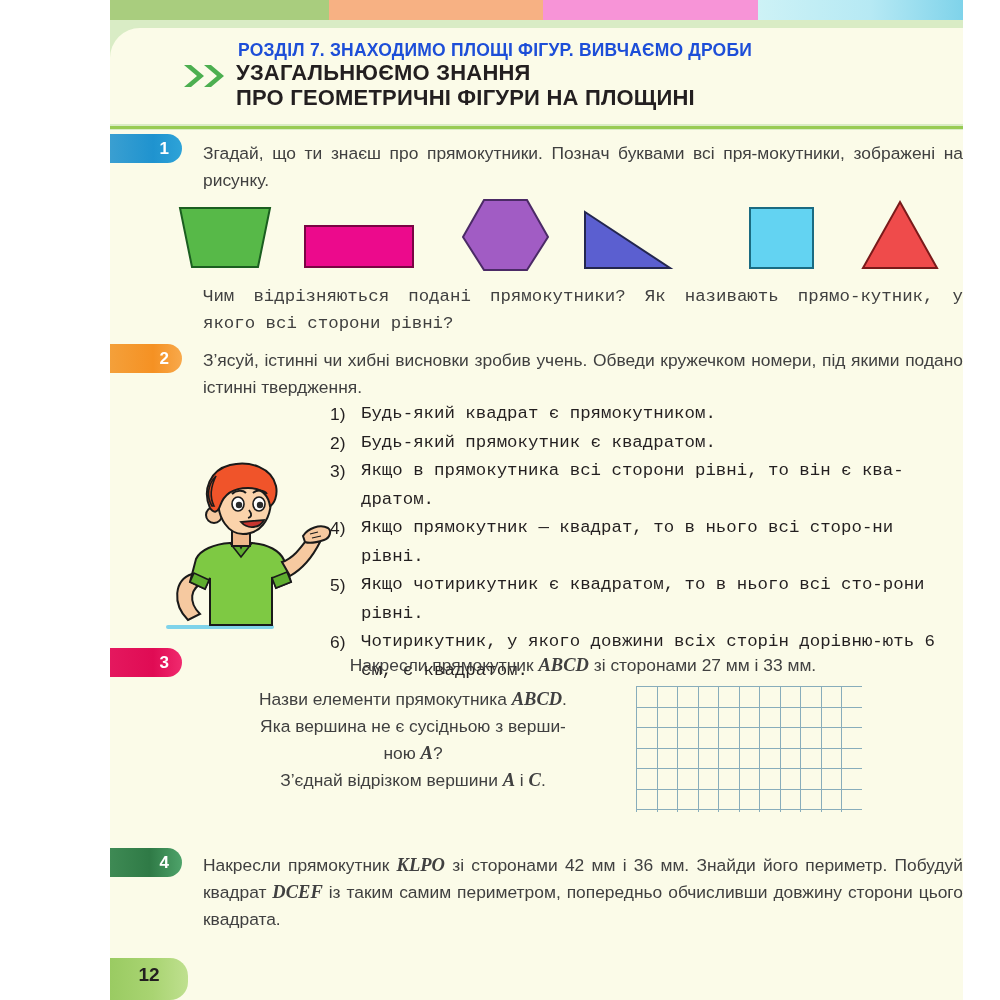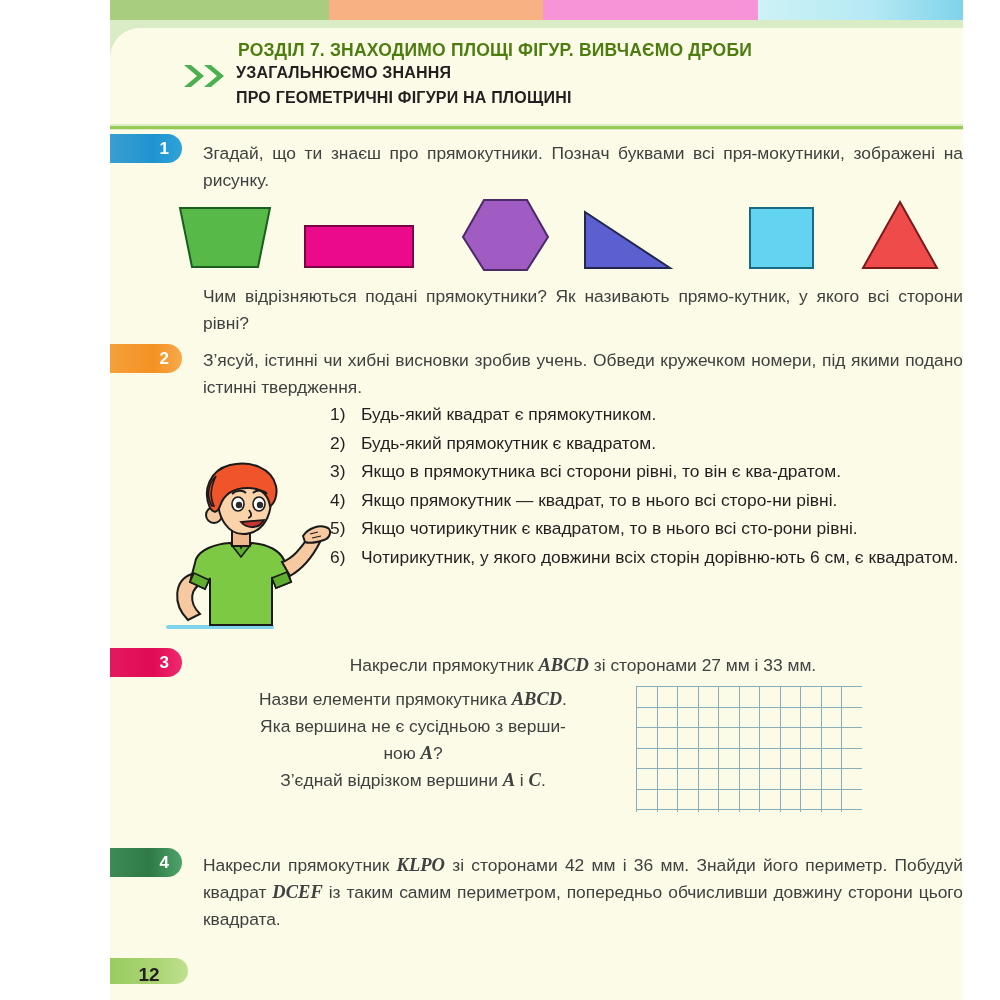--- a/index.html
+++ b/index.html
@@ -18,54 +18,54 @@
   .strip-cyan  {left:758px; width:205px; background:linear-gradient(90deg,#cdf2f6 0%,#b6e9f4 55%,#7fd3ea 100%);}
 
   
   .hdr-band{position:absolute;left:110px;top:20px;width:853px;height:110px;background:#d9ecc5;}
   .hdr-white{position:absolute;left:110px;top:28px;width:853px;height:96px;background:#fbfbe8;
              border-top-left-radius:30px;border-bottom-left-radius:0;}
   .hdr-white:after{content:"";position:absolute;left:0;top:0;width:40px;height:40px;}
   .hdr-rule{position:absolute;left:110px;top:126px;width:853px;height:3px;background:#8cc63f;opacity:.85;}
 
   .chapter{position:absolute;left:238px;top:40px;font-size:17.5px;font-weight:bold;
-           letter-spacing:.2px;color:#4d7c0f;font-family:"Liberation Sans",sans-serif;}
+           letter-spacing:.2px;color:#1d4ed8;font-family:"Liberation Sans",sans-serif;}
   .chev{position:absolute;left:182px;top:63px;width:46px;height:26px;}
-  .h-title{position:absolute;left:236px;top:60px;font-size:16px;line-height:25px;font-weight:bold;
+  .h-title{position:absolute;left:236px;top:60px;font-size:22px;line-height:25px;font-weight:bold;
            color:#231f20;letter-spacing:.2px;white-space:pre-line;}
 
   
   .badge{position:absolute;left:110px;width:72px;height:29px;border-radius:0 16px 16px 0;
          color:#ffffff;font-size:17px;font-weight:bold;text-align:right;
          padding-right:13px;box-sizing:border-box;line-height:29px;}
   .b1{top:134px;background:linear-gradient(90deg,#3a9fd1 0%,#1f93cf 60%,#2ea3d8 100%);}
   .b2{top:344px;background:linear-gradient(90deg,#f4a03a 0%,#f59123 60%,#f8a94b 100%);}
   .b3{top:648px;background:linear-gradient(90deg,#e4185e 0%,#e00b54 60%,#f02a6e 100%);}
   .b4{top:848px;background:linear-gradient(90deg,#3e8a54 0%,#2f7a46 55%,#4ea36a 100%);}
 
-  .pagenum{position:absolute;left:110px;top:958px;width:78px;height:26px;border-radius:0 18px 18px 0;
+  .pagenum{position:absolute;left:110px;top:958px;width:78px;height:42px;border-radius:0 18px 18px 0;
            background:linear-gradient(90deg,#9acb62 0%,#a9d472 55%,#bfe08f 100%);
            color:#231f20;font-size:19px;font-weight:bold;line-height:34px;text-align:center;}
 
   
   .txt{position:absolute;color:#404040;font-size:17.4px;line-height:27px;text-align:justify;}
   .txt .it{font-family:"Liberation Serif",serif;font-style:italic;font-weight:bold;font-size:18.5px;}
 
   #t1{left:203px;top:140px;width:760px;}
-  #t1b{left:203px;top:283px;width:760px;}
+  #t1b{left:203px;top:283px;width:760px;font-family:Liberation Mono, monospace;}
   #t2{left:203px;top:347px;width:760px;}
   #t3a{left:203px;top:652px;width:760px;text-align:center;}
   #t3b{left:203px;top:686px;width:420px;text-align:center;}
   #t4{left:203px;top:852px;width:760px;}
 
   
   .olist{position:absolute;left:330px;top:400px;width:633px;}
   .olist .row{display:flex;font-size:17.4px;line-height:28.5px;color:#231f20;}
   .olist .num{width:31px;flex:0 0 31px;}
-  .olist .body{flex:1;text-align:left;}
+  .olist .body{flex:1;text-align:left;font-family:Liberation Mono, monospace;}
 
   
   .shapes{position:absolute;left:110px;top:195px;width:853px;height:85px;}
   .shapes svg{display:block;}
 
   
   .boy{position:absolute;left:148px;top:462px;width:185px;height:172px;}
 
   
   .grid{position:absolute;left:636px;top:686px;width:226px;height:126px;

